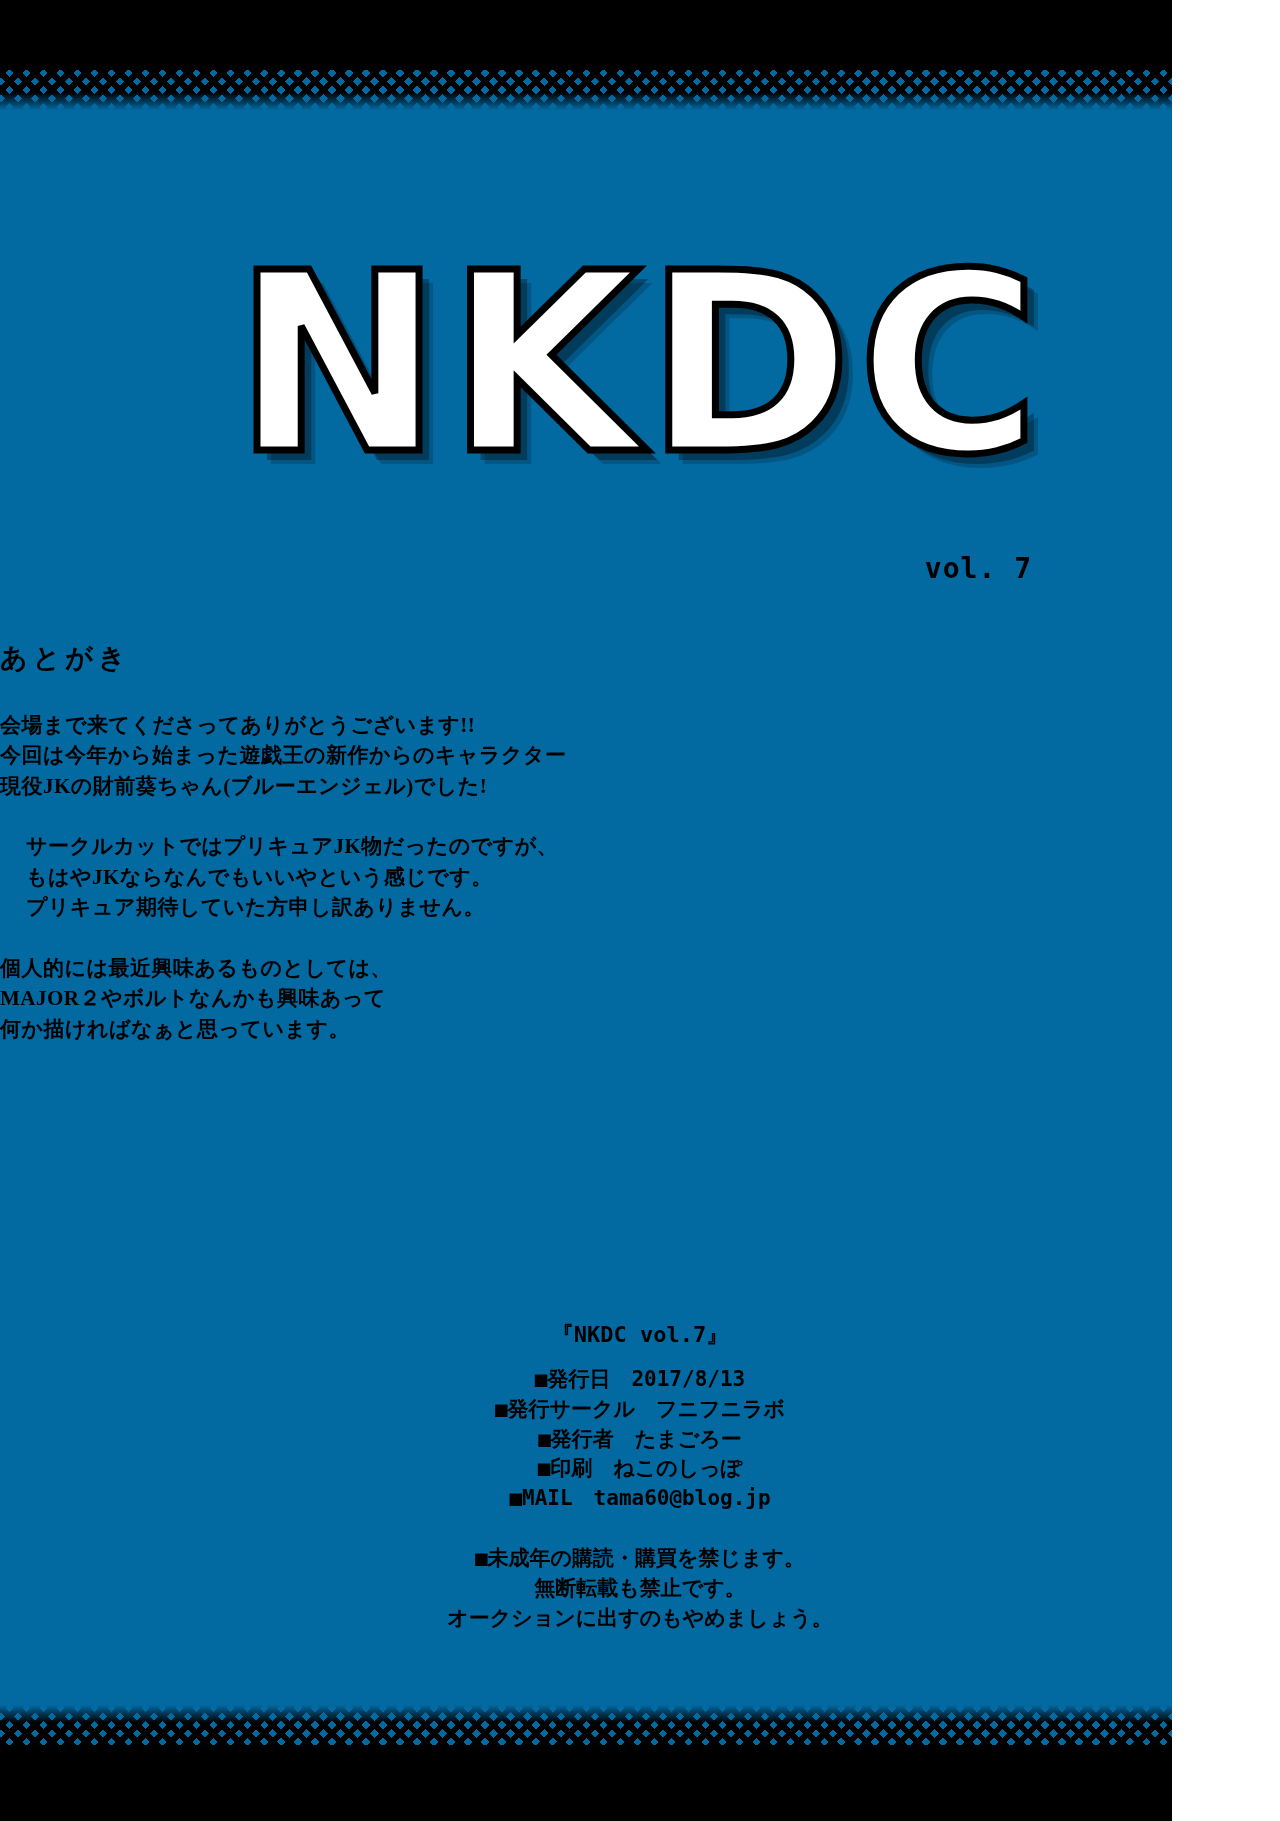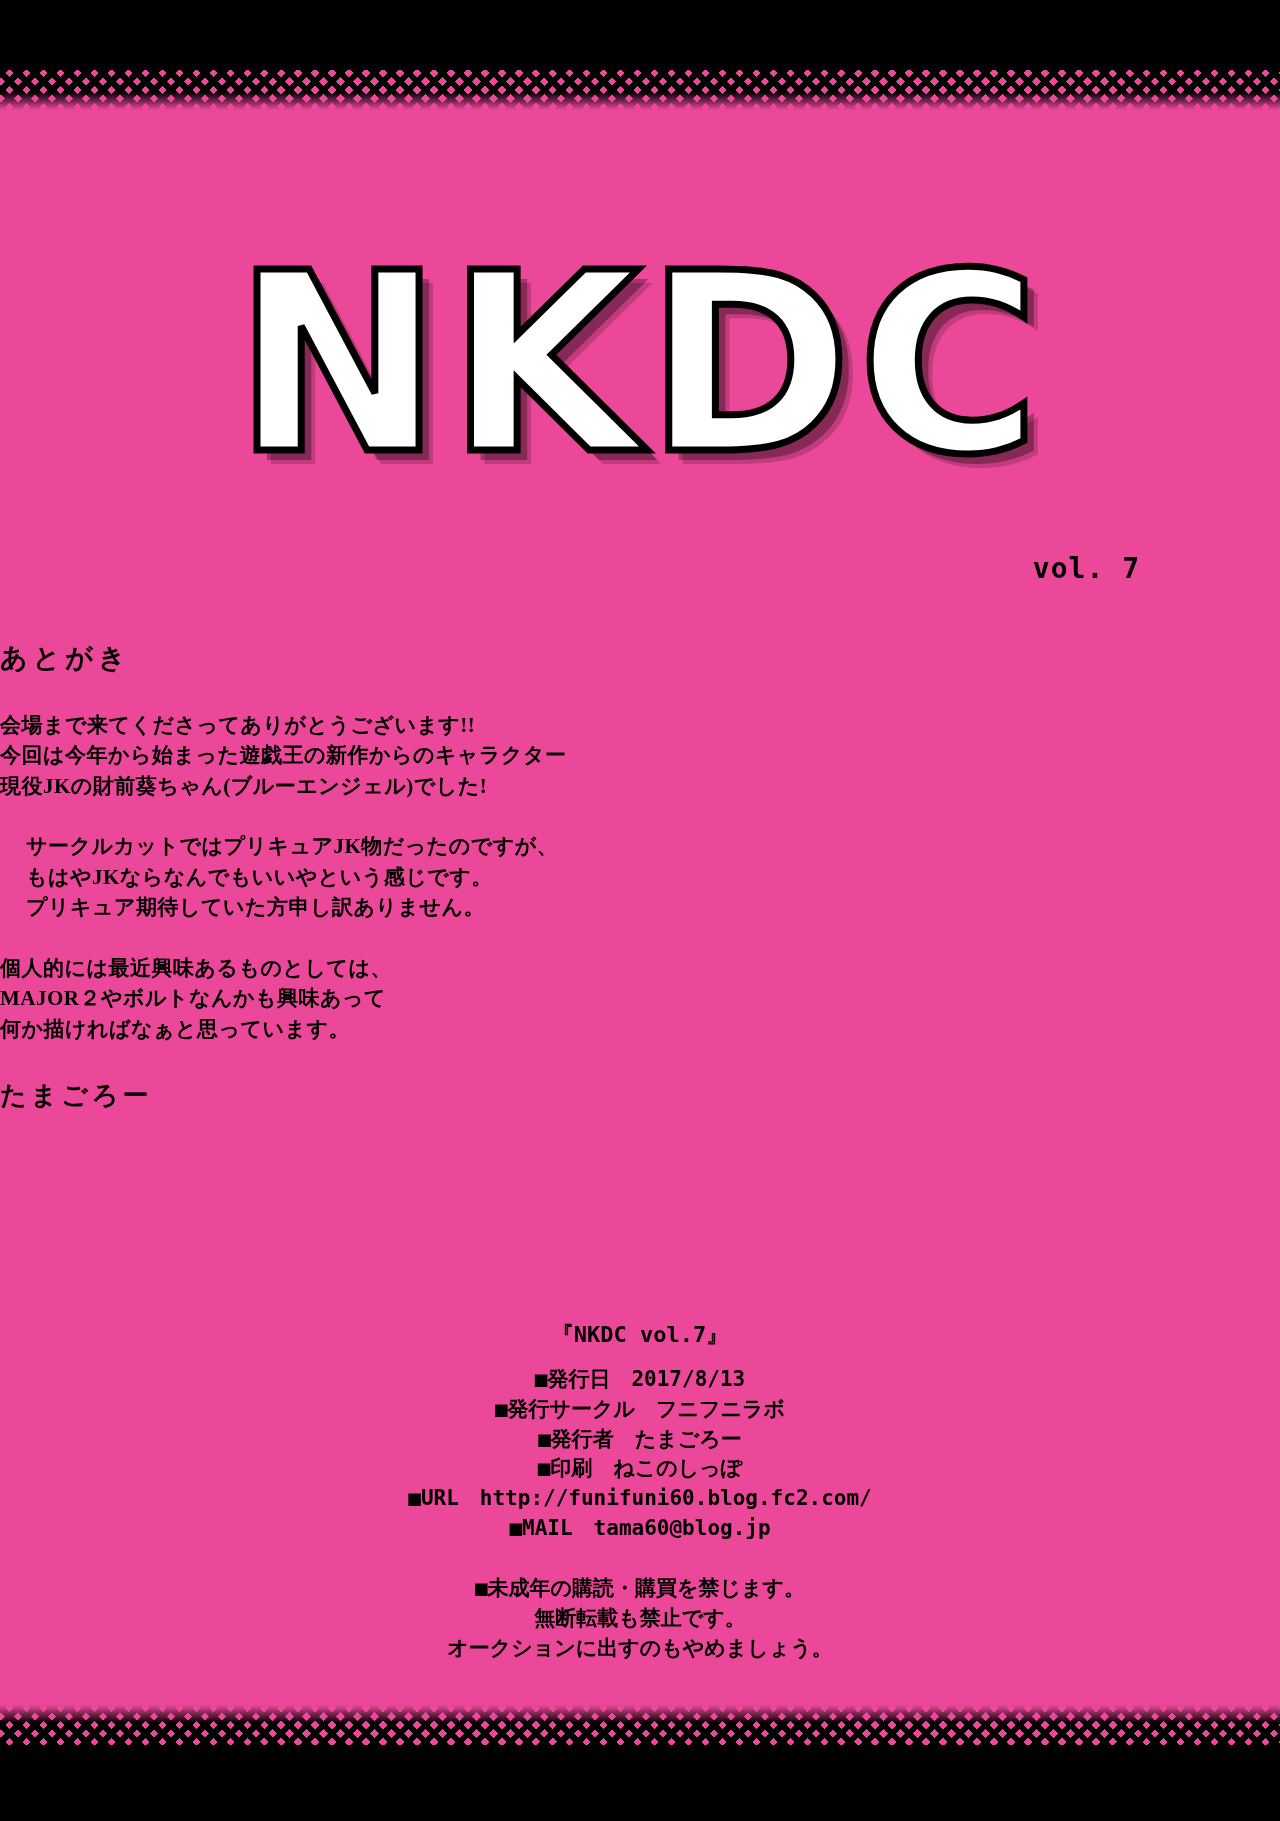--- a/index.html
+++ b/index.html
@@ -2,23 +2,23 @@
 <html><head>
 <meta charset="utf-8">
 <style>
   html, body {
     margin: 0;
     padding: 0;
     background: #ffffff;
   }
   .page {
     position: relative;
-    width: 1280px;
+    width: 1172px;
     height: 1821px;
-    background: #ec4899;
+    background: #0369a1;
     overflow: hidden;
     font-family: "Liberation Sans", sans-serif;
     color: #000000;
   }
   
   .bleed-top {
     position: absolute;
     left: 0; top: 0;
     width: 1280px; height: 70px;
     background: #000000;
@@ -158,30 +158,28 @@
     <div class="afterword-title">あとがき</div>
     <p style="white-space: pre-line;">会場まで来てくださってありがとうございます!!
 今回は今年から始まった遊戯王の新作からのキャラクター
 現役JKの財前葵ちゃん(ブルーエンジェル)でした!</p>
     <p style="white-space: pre-line; padding-left: 26px;">サークルカットではプリキュアJK物だったのですが、
 もはやJKならなんでもいいやという感じです。
 プリキュア期待していた方申し訳ありません。</p>
     <p style="white-space: pre-line;">個人的には最近興味あるものとしては、
 MAJOR２やボルトなんかも興味あって
 何か描ければなぁと思っています。</p>
-    <div class="sign">たまごろー</div>
   </div>
 
   <div class="colophon">
     <div class="colophon-book">『NKDC  vol.7』</div>
     <div class="colophon-line">■発行日　2017/8/13</div>
     <div class="colophon-line">■発行サークル　フニフニラボ</div>
     <div class="colophon-line">■発行者　たまごろー</div>
     <div class="colophon-line">■印刷　ねこのしっぽ</div>
-    <div class="colophon-line">■URL　http://funifuni60.blog.fc2.com/</div>
     <div class="colophon-line">■MAIL　tama60@blog.jp</div>
     <div class="colophon-notes">
       <div>■未成年の購読・購買を禁じます。</div>
       <div>無断転載も禁止です。</div>
       <div>オークションに出すのもやめましょう。</div>
     </div>
   </div>
 
   <div class="zig bottom"></div>
   <div class="bleed-bottom"></div>

